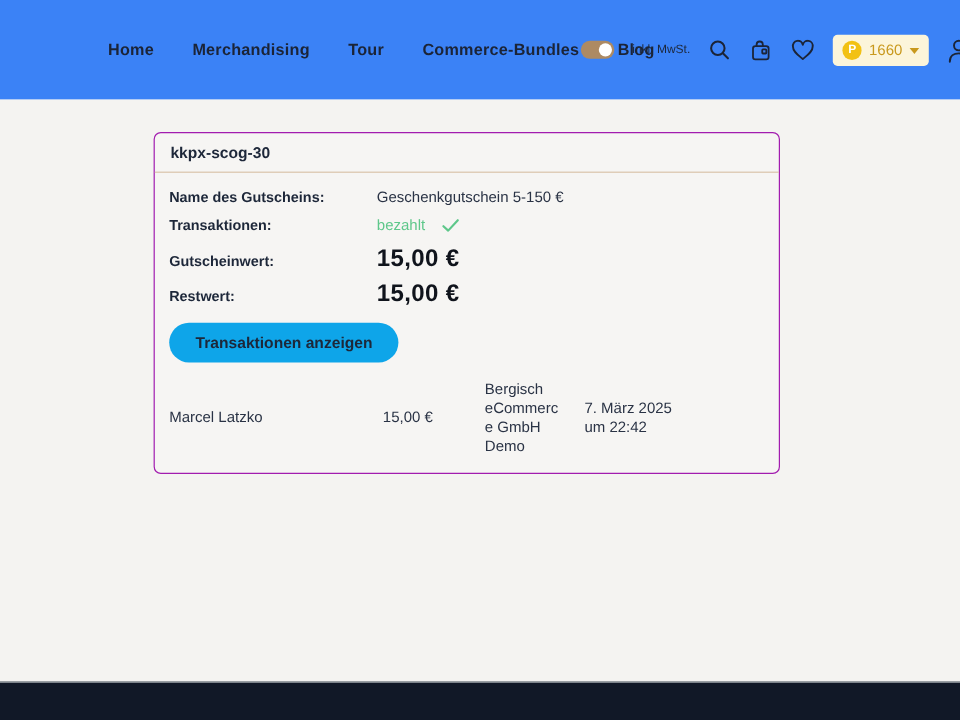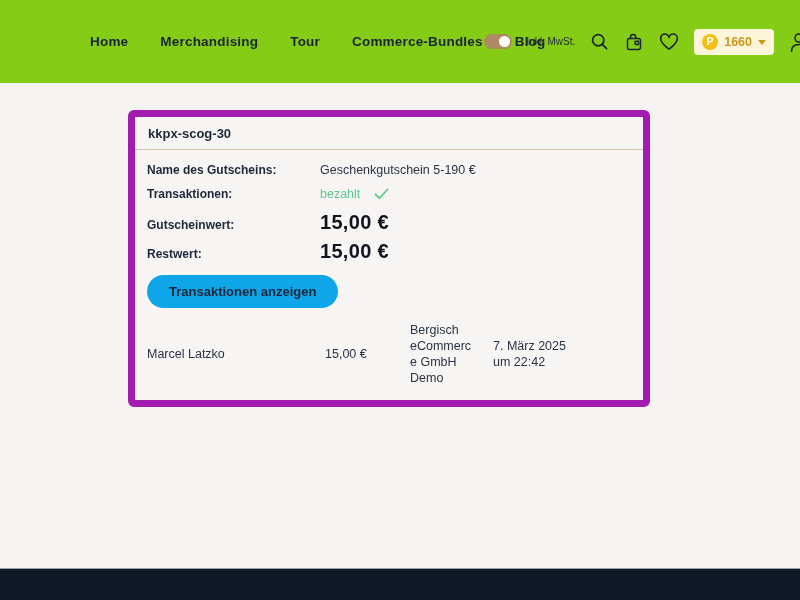--- a/index.html
+++ b/index.html
@@ -7,21 +7,21 @@
   body {
     font-family:"Liberation Sans", sans-serif;
     background:#ffffff;
     color:#1d2739;
     position:relative;
   }
 
   
   header {
     position:absolute; top:0; left:0; width:800px; height:83px;
-    background:#84cc16;
+    background:#3b82f6;
   }
   .nav {
     position:absolute; left:90px; top:0; height:83px;
     display:flex; align-items:center; gap:32px;
   }
   .nav a {
     font-size:13.5px; font-weight:700; color:#1b2437;
     text-decoration:none; letter-spacing:.2px; cursor:pointer;
   }
   .header-right {
@@ -41,36 +41,36 @@
   .hicon svg { display:block; }
   .points {
     display:inline-flex; align-items:center; gap:6px;
     background:#fcf5da; border-radius:4px; padding:5px 8px; cursor:pointer;
   }
   .coin {
     width:16px; height:16px; border-radius:50%; background:#f2c114;
     color:#ffffff; font-size:10px; font-weight:700;
     display:inline-flex; align-items:center; justify-content:center;
   }
-  .points-count { font-size:12.5px; font-weight:700; color:#c9991d; }
+  .points-count { font-size:12.5px; font-weight:400; color:#c9991d; }
   .caret {
     width:0; height:0; border-left:4px solid transparent;
     border-right:4px solid transparent; border-top:5px solid #c9991d;
     display:inline-block; margin-top:1px;
   }
 
   
   main {
     position:absolute; top:83px; left:0; width:800px; height:485px;
     background:#f4f3f1;
   }
   .card {
     position:absolute; left:128px; top:27px; width:522px;
     background:#f6f5f3;
-    border:7px solid #a21caf; border-radius:6px;
+    border:1px solid #a21caf; border-radius:6px;
   }
   .card-header {
     padding:9px 13px 8px 13px;
     font-size:13px; font-weight:700; color:#1d2739;
     border-bottom:1px solid #d9c4aa;
   }
   .card-body { padding:12px 12px 14px 12px; }
 
   .row { display:flex; align-items:baseline; margin-bottom:8px; }
   .row .lbl { flex:0 0 173px; font-size:12px; font-weight:700; color:#1d2739; line-height:16px; }
@@ -151,21 +151,21 @@
   </div>
 </header>
 
 <main>
   <section class="card">
     <div class="card-header">kkpx-scog-30</div>
     <div class="card-body">
 
       <div class="row">
         <span class="lbl">Name des Gutscheins:</span>
-        <span class="val">Geschenkgutschein 5-190 €</span>
+        <span class="val">Geschenkgutschein 5-150 €</span>
       </div>
 
       <div class="row">
         <span class="lbl">Transaktionen:</span>
         <span class="val green">
           <span>bezahlt</span>
           <svg width="15" height="12" viewBox="0 0 15 12" fill="none" stroke="#5ec78a" stroke-width="1.8" stroke-linecap="round" stroke-linejoin="round">
             <path d="M1.5 6.5 L5.5 10.2 L13.5 1.5"></path>
           </svg>
         </span>

